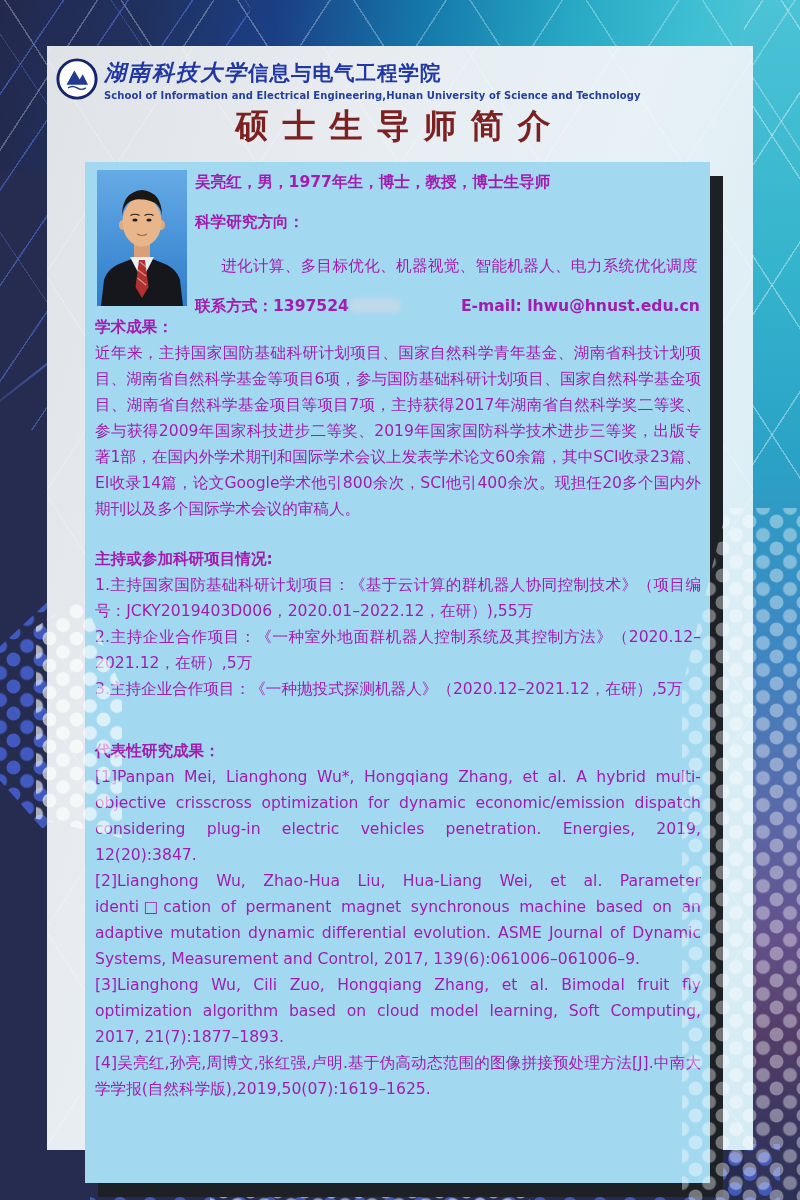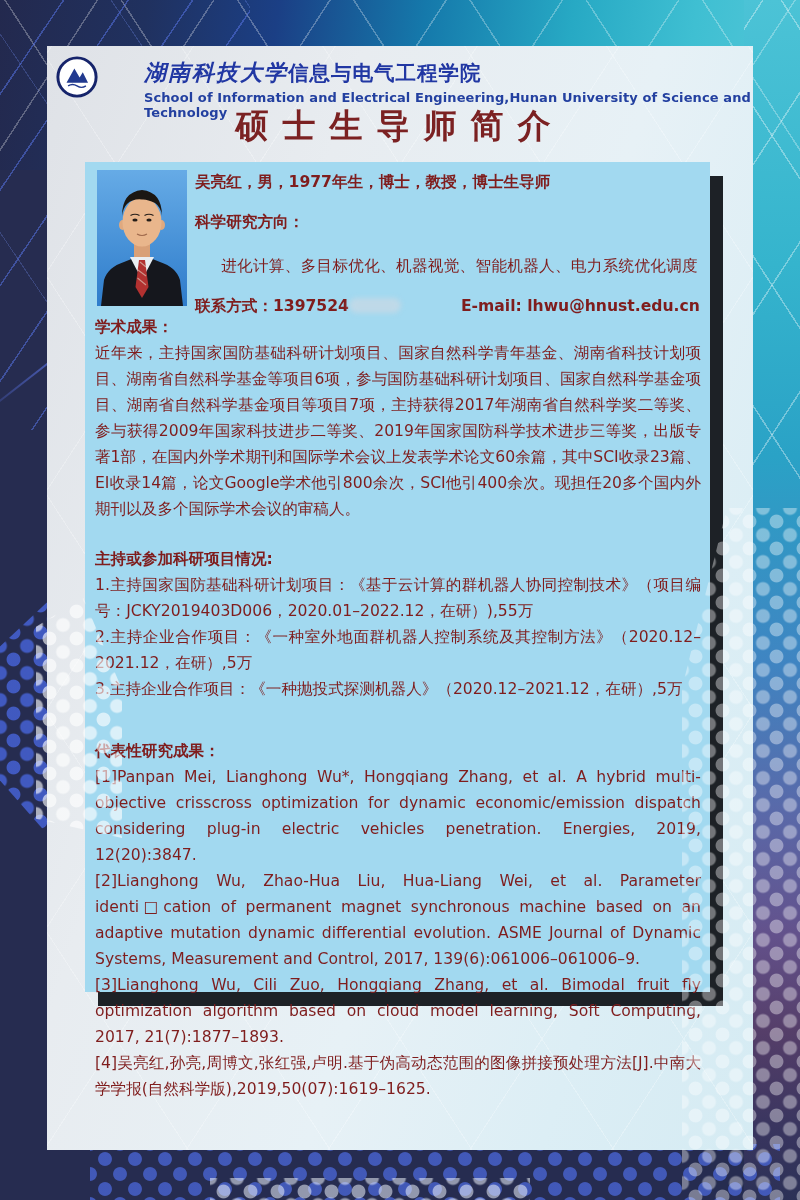--- a/index.html
+++ b/index.html
@@ -43,36 +43,36 @@
   .dots-right-white{right:0;top:508px;width:118px;height:692px;z-index:3;--c:rgba(255,255,255,.38);
     clip-path:polygon(38% 0,100% 0,100% 100%,0 100%,0 26%);}
   
   .panel{position:absolute;left:47px;top:46px;width:706px;height:1104px;z-index:2;
     background:linear-gradient(108deg,#dfe2e7 0%,#e8ecf0 30%,#e7f1f6 58%,#dceef5 80%,#d5ebf3 100%);}
   .panel::after{content:"";position:absolute;inset:0;pointer-events:none;opacity:.5;
     background:
       repeating-linear-gradient(57deg,transparent 0 118px,rgba(255,255,255,.5) 118px 119px),
       repeating-linear-gradient(-57deg,transparent 0 118px,rgba(255,255,255,.5) 118px 119px);}
   
-  .hdr{position:absolute;left:9px;top:10px;display:flex;align-items:flex-start;z-index:5;gap:40px;}
+  .hdr{position:absolute;left:9px;top:10px;display:flex;align-items:center;z-index:5;}
   .logo{width:42px;height:42px;flex:0 0 auto;}
   .names{margin-left:6px;padding-top:2px;}
   .cn-line{white-space:nowrap;color:#2137a3;}
   .cn-univ{font-family:"DejaVu Serif","Liberation Serif",serif;font-style:italic;font-weight:bold;
     font-size:22px;letter-spacing:2px;}
   .cn-college{font-family:"DejaVu Sans","Liberation Sans",sans-serif;font-weight:bold;
     font-size:20.5px;letter-spacing:1px;}
-  .en-line{margin-top:2px;color:#2340a0;font-weight:bold;font-size:13px;letter-spacing:.1px;}
+  .en-line{margin-top:2px;color:#2340a0;font-weight:bold;font-size:10px;letter-spacing:.1px;}
   .title{position:absolute;left:0;top:58px;width:706px;text-align:center;z-index:5;
     font-family:"DejaVu Serif","Liberation Serif",serif;font-weight:bold;
     font-size:33px;letter-spacing:14px;color:#7b2122;}
   
-  .box{position:absolute;left:38px;top:116px;width:625px;height:830px;z-index:6;
+  .box{position:absolute;left:38px;top:116px;width:625px;height:1021px;z-index:6;
     background:#a2d9f0;box-shadow:13px 14px 0 0 #1d2126;
-    color:#7f1d1d;font-size:15.6px;line-height:26px;}
+    color:#a21caf;font-size:15.6px;line-height:26px;}
   .photo{position:absolute;left:12px;top:8px;width:90px;height:136px;display:block;}
   .info{position:absolute;left:110px;top:7px;width:503px;}
   .info-basic{font-weight:bold;}
   .info-reslabel{font-weight:bold;margin-top:14px;}
   .info-res{margin-top:18px;letter-spacing:.3px;text-align:right;}
   .info-contact{margin-top:14px;font-weight:bold;white-space:nowrap;}
   .phone-blur{display:inline-block;width:52px;height:15px;margin:0 4px -2px 0;border-radius:8px;
     background:#bfd9e8;filter:blur(2.5px);}
   .email-part{margin-left:56px;margin-top:12px;}
   .sec{position:absolute;left:10px;width:606px;text-align:justify;}

